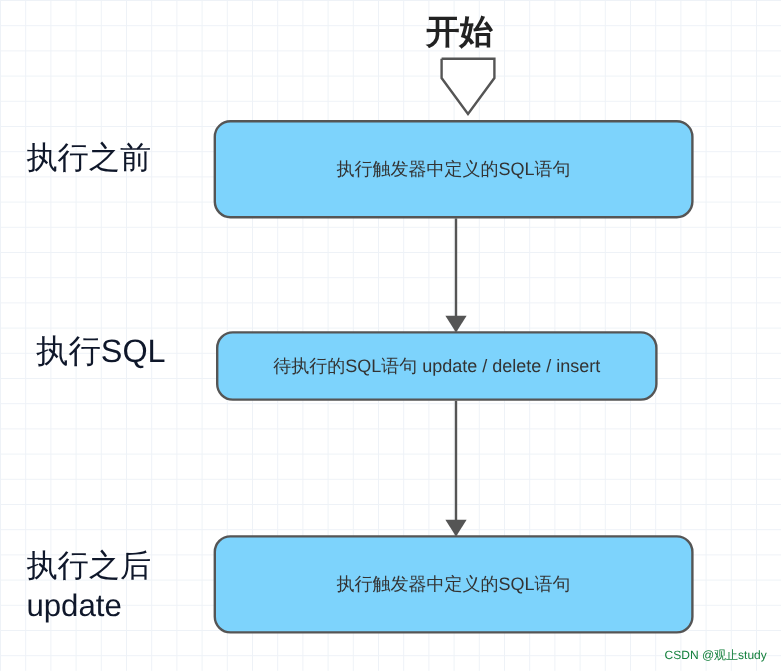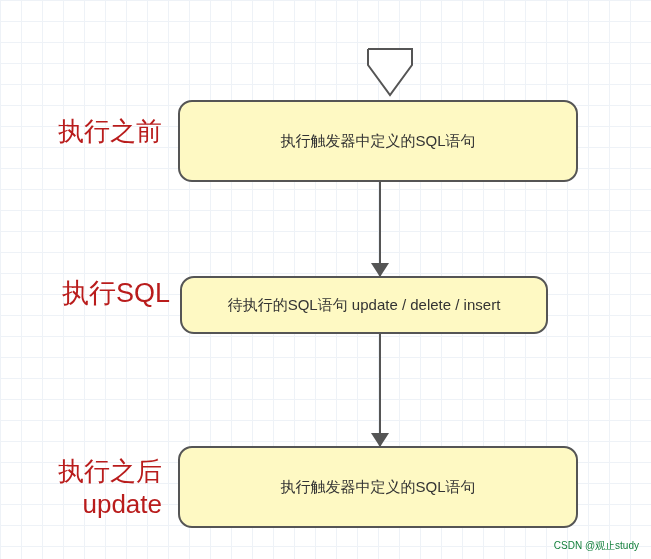--- a/index.html
+++ b/index.html
@@ -33,30 +33,30 @@
       color: #222;
     }
     .start-arrow {
       position: absolute;
       top: 45px;
       left: 362px;
     }
     .side-label {
       position: absolute;
       font-size: 26px;
-      color: #b91c1c;
-      text-align: right;
+      color: #0f172a;
+      text-align: left;
       line-height: 1.25;
     }
     .side1 { top: 115px; left: 22px; width: 140px; }
     .side2 { top: 277px; left: 30px; width: 140px; font-size: 27px; }
     .side3 { top: 455px; left: 22px; width: 140px; }
     .node-box {
       position: absolute;
-      background: #fef9c3;
+      background: #7dd3fc;
       border: 2px solid #555;
       border-radius: 14px;
       display: flex;
       align-items: center;
       justify-content: center;
       font-size: 15px;
       color: #333;
       text-align: center;
       padding: 6px 10px;
     }
@@ -85,20 +85,21 @@
       color: #15803d;
       z-index: 2;
     }
   </style>
 </head>
 <body>
 
 <div class="grid-bg"></div>
 <div class="canvas">
 
+  <div class="start-label">开始</div>
 
   <svg class="start-arrow" width="56" height="56">
     <polyline points="6,4 50,4 50,20 28,50 6,20 6,4" fill="#fff" stroke="#555" stroke-width="2" stroke-linejoin="miter"></polyline>
   </svg>
 
   <div class="side-label side1">
     <div>执行之前</div>
   </div>
 
   <div class="side-label side2">

